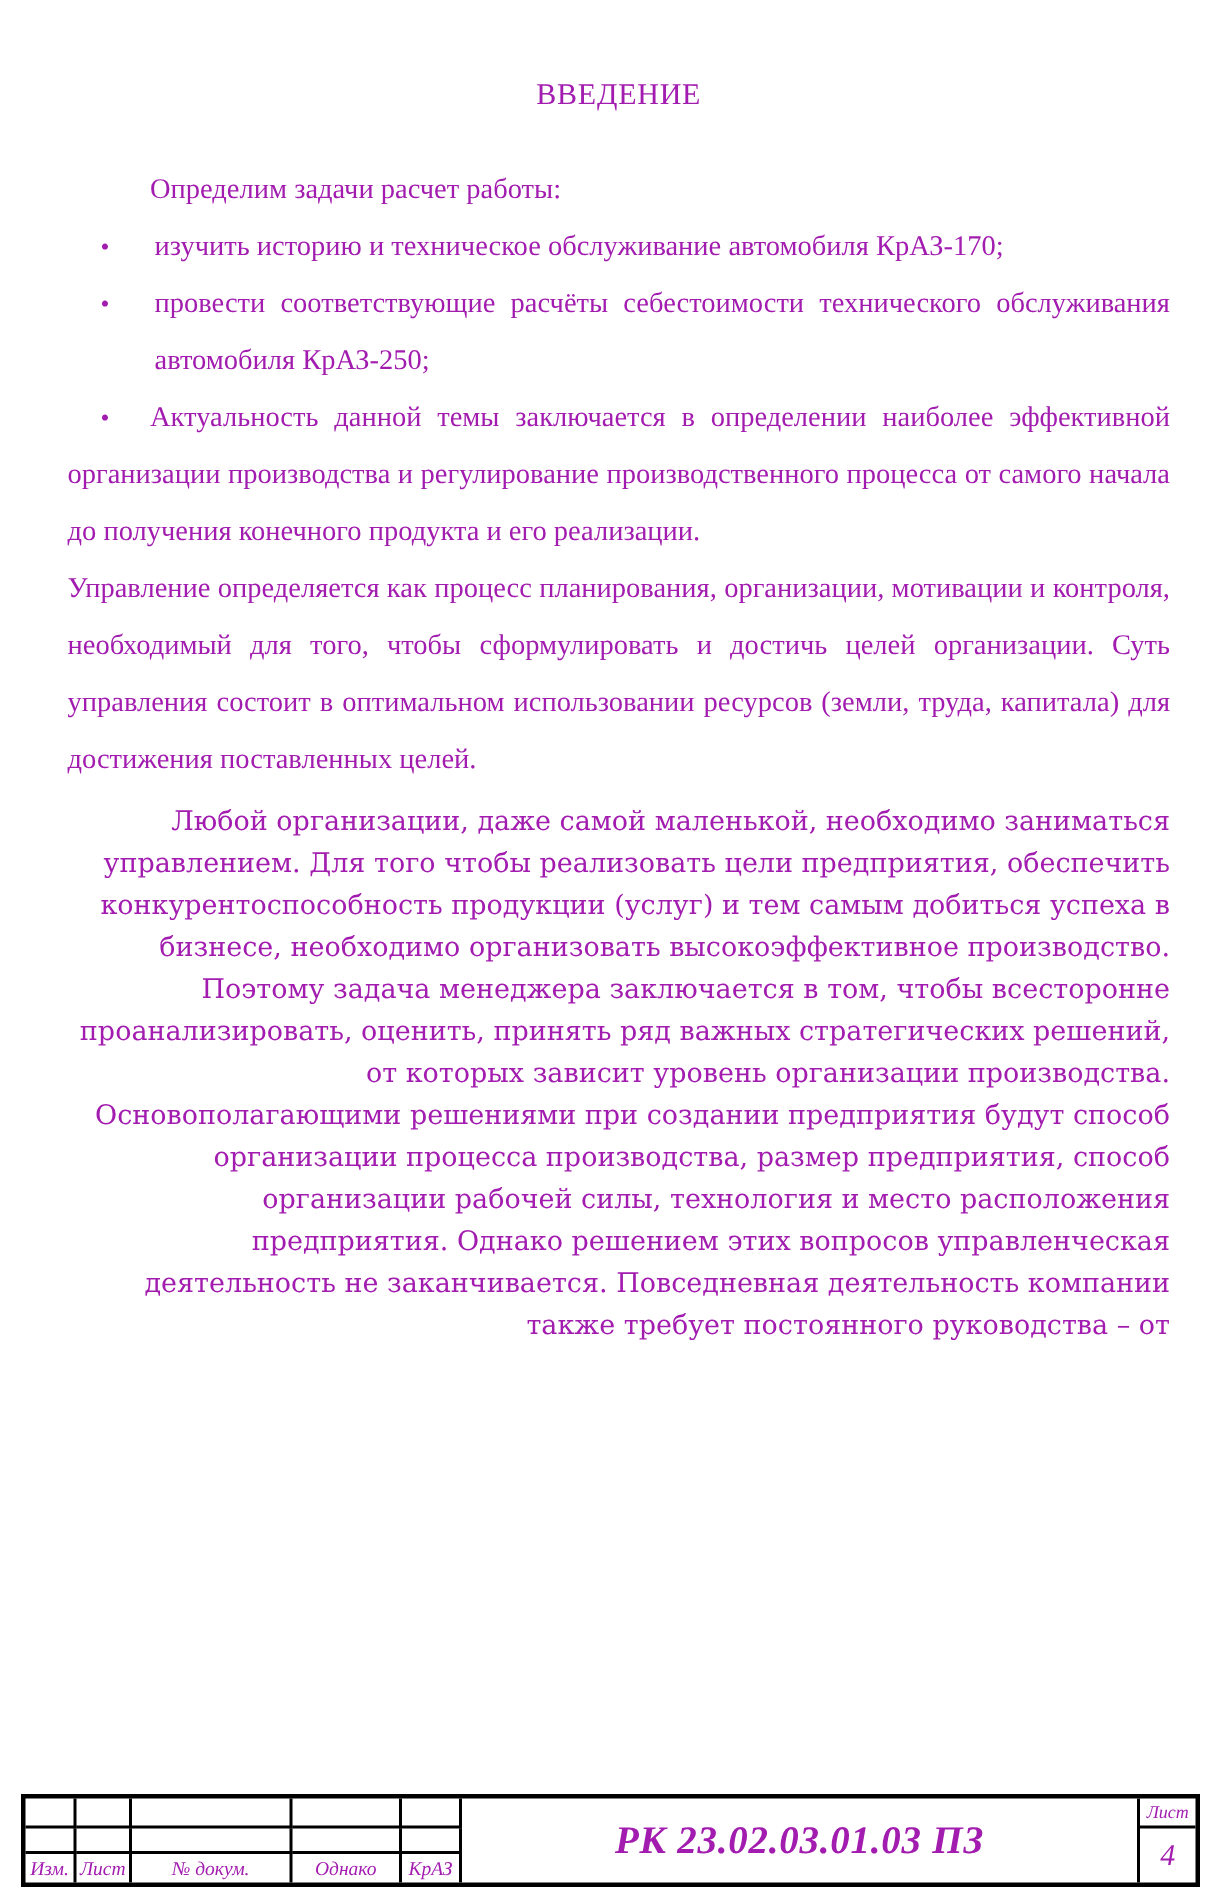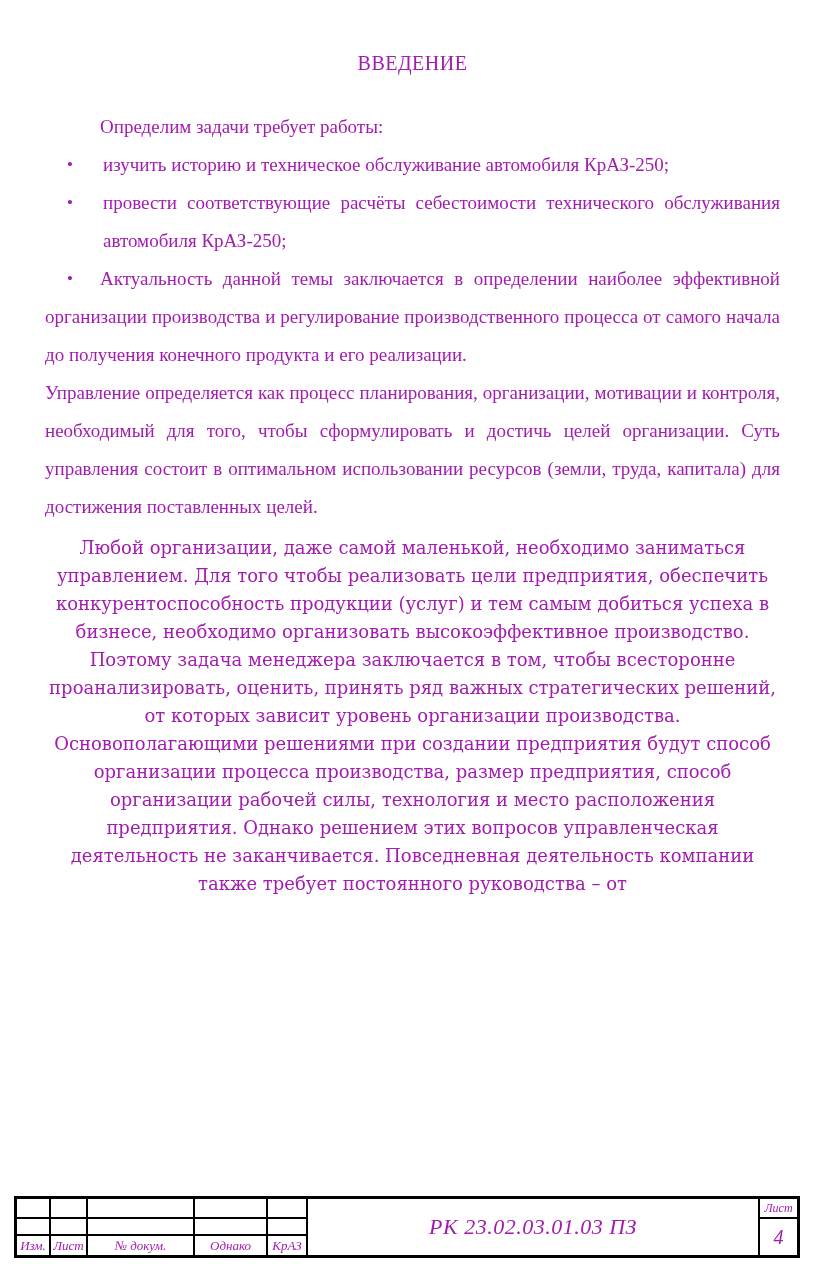--- a/index.html
+++ b/index.html
@@ -56,21 +56,21 @@
     position: absolute;
     left: 22px;
     top: 0;
     font-size: 17px;
     line-height: 38px;
   }
   .para.alt {
     font-family: "DejaVu Serif", serif;
     font-size: 18px;
     line-height: 28px;
-    text-align: center;
+    text-align: right;
     margin-top: 8px;
   }
   
   .stamp {
     position: absolute;
     left: 14px;
     top: 1196px;
     width: 786px;
     height: 62px;
     box-sizing: border-box;
@@ -101,22 +101,22 @@
     font-size: 13px;
     white-space: nowrap;
     overflow: hidden;
   }
   .doc-code-cell {
     grid-column: 6;
     grid-row: 1 / span 3;
     display: flex;
     align-items: center;
     justify-content: center;
-    font-size: 22px;
-    font-weight: normal;
+    font-size: 26px;
+    font-weight: bold;
     letter-spacing: 0.5px;
   }
   .sheet-label-cell {
     grid-column: 7;
     grid-row: 1;
     display: flex;
     align-items: center;
     justify-content: center;
     font-size: 12px;
   }
@@ -132,26 +132,26 @@
 </head>
 <body>
 
 <div class="page">
 
   <div class="content">
 
     <h1 class="doc-title">ВВЕДЕНИЕ</h1>
 
 
-    <p class="para indent">Определим задачи требует работы:</p>
+    <p class="para indent">Определим задачи расчет работы:</p>
 
     <ul class="bullets">
       <li>
         <span class="bullet-marker">•</span>
-        <span>изучить историю и техническое обслуживание автомобиля КрАЗ-250;</span>
+        <span>изучить историю и техническое обслуживание автомобиля КрАЗ-170;</span>
       </li>
       <li>
         <span class="bullet-marker">•</span>
         <span>провести соответствующие расчёты себестоимости технического обслуживания автомобиля КрАЗ-250;</span>
       </li>
       <li>
         <span class="bullet-marker">•</span>
       </li>
     </ul>
 

